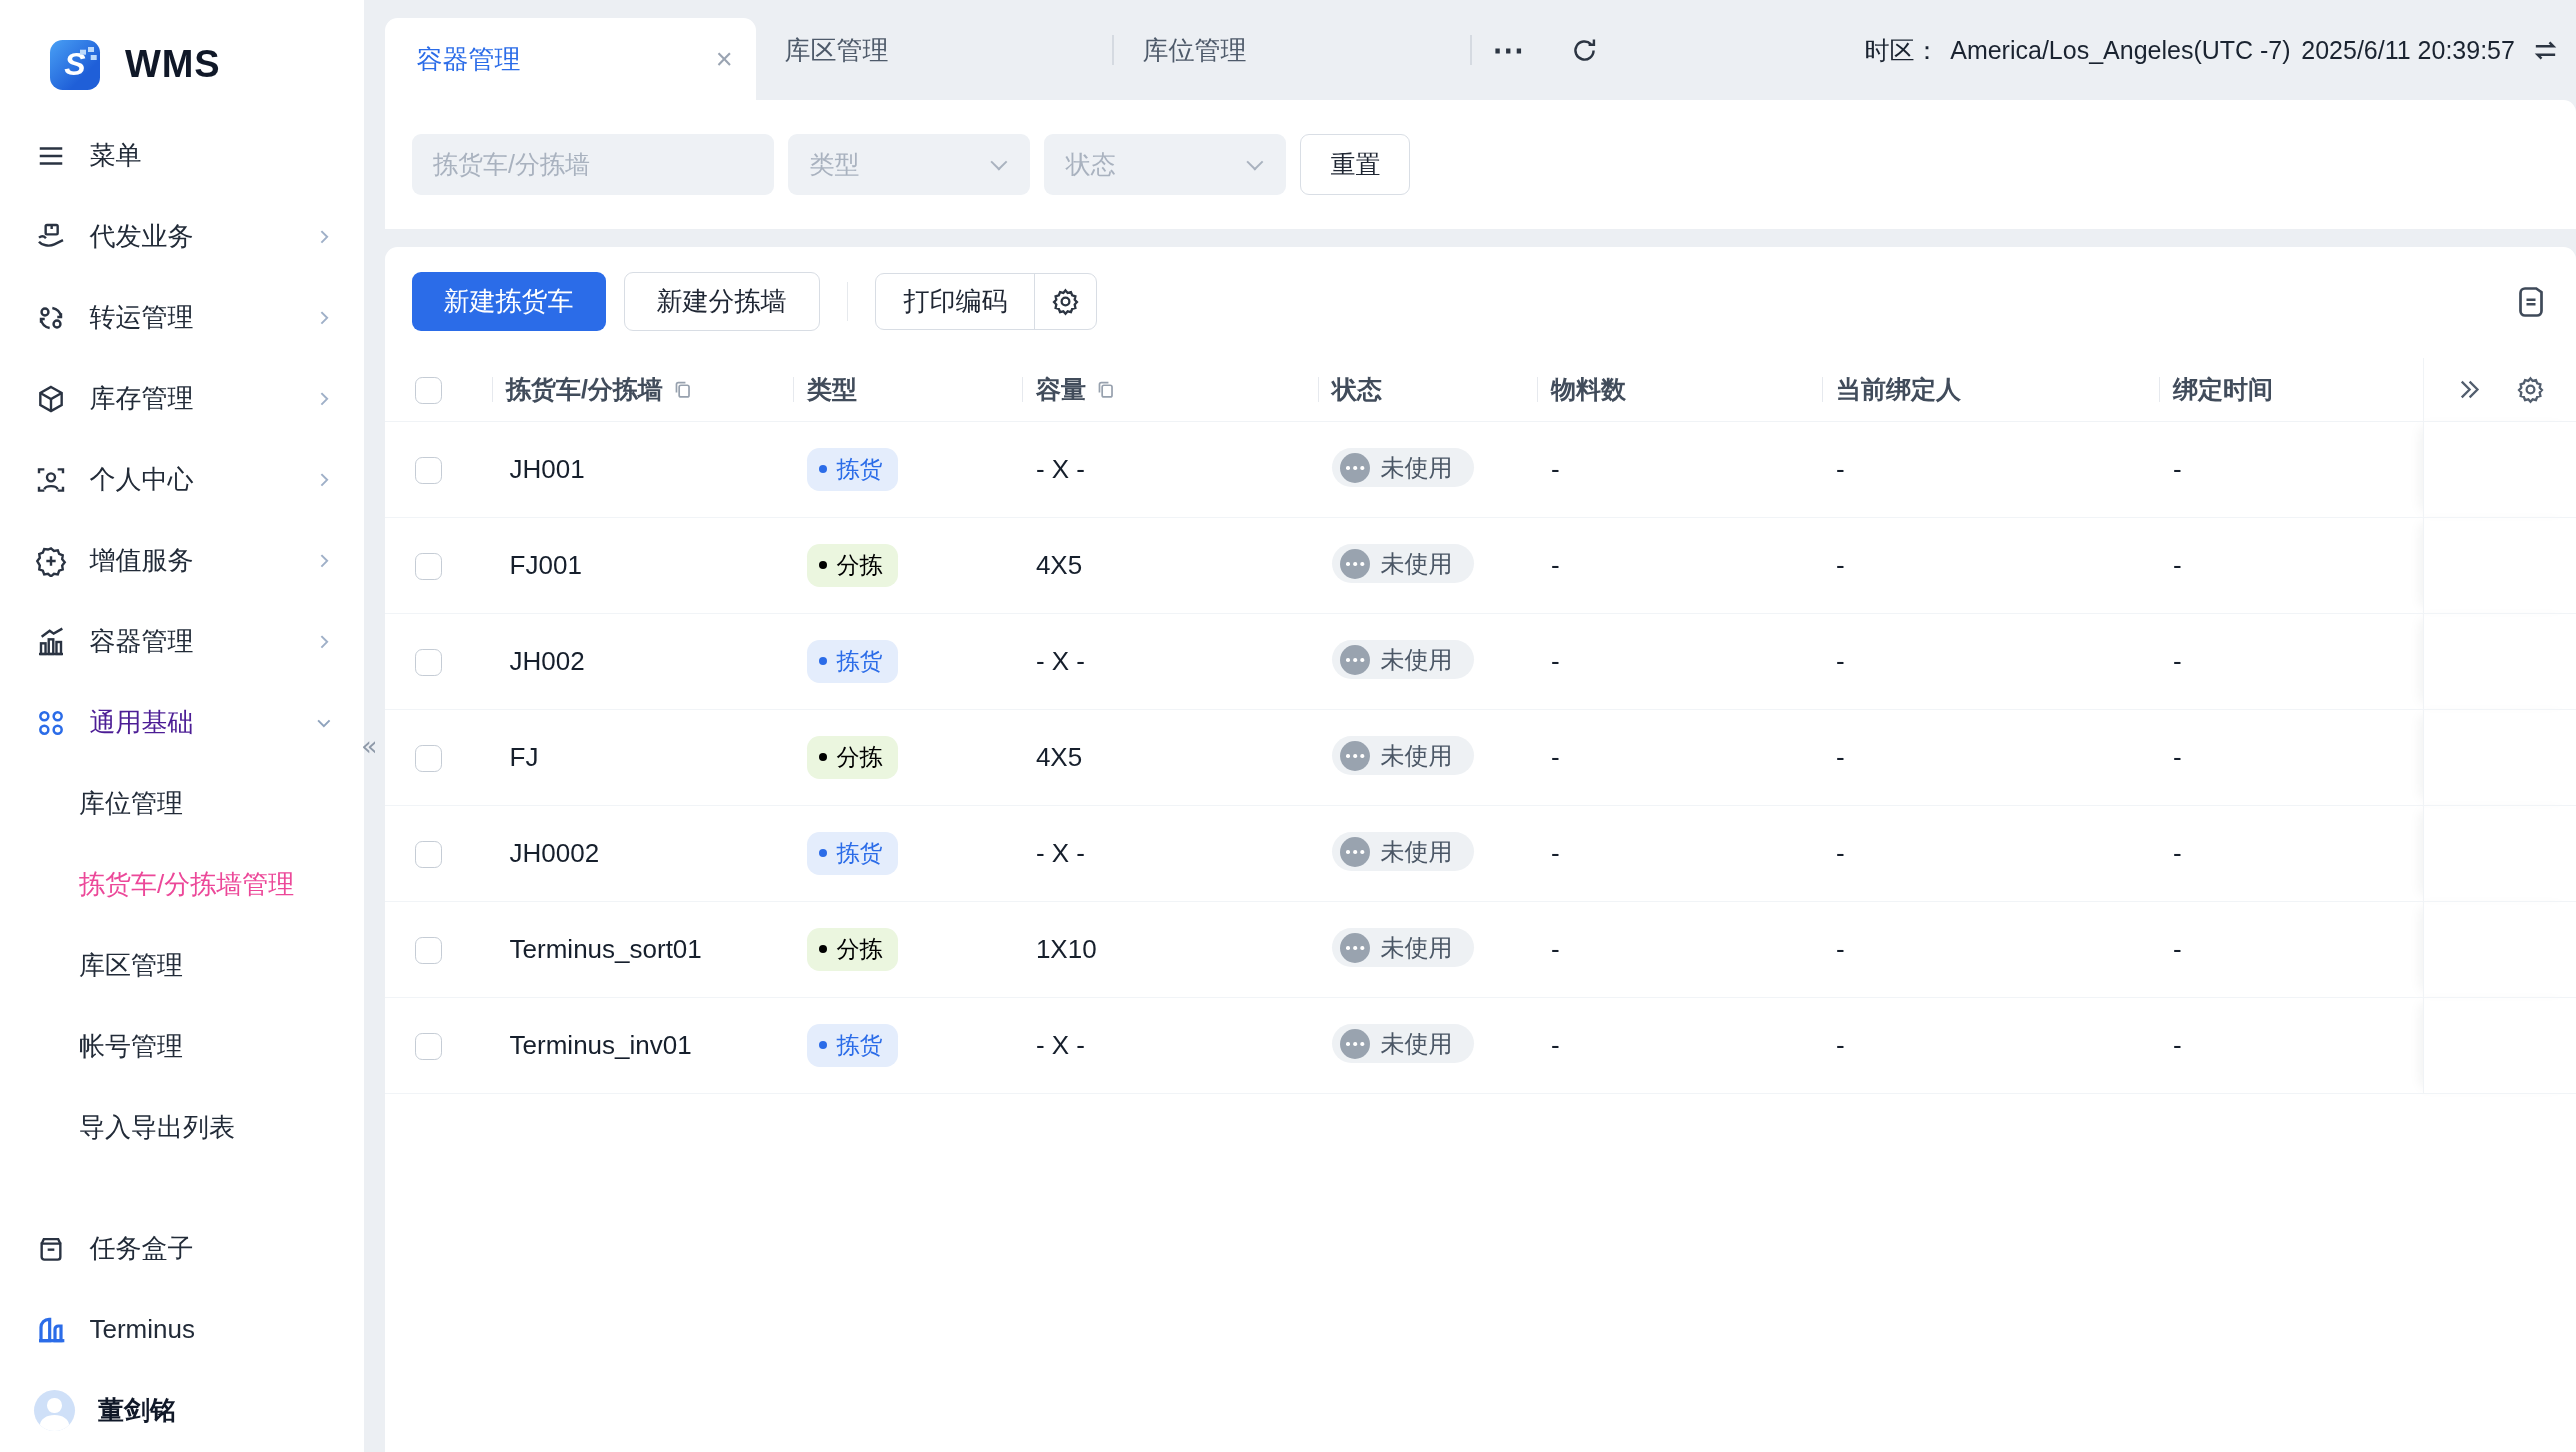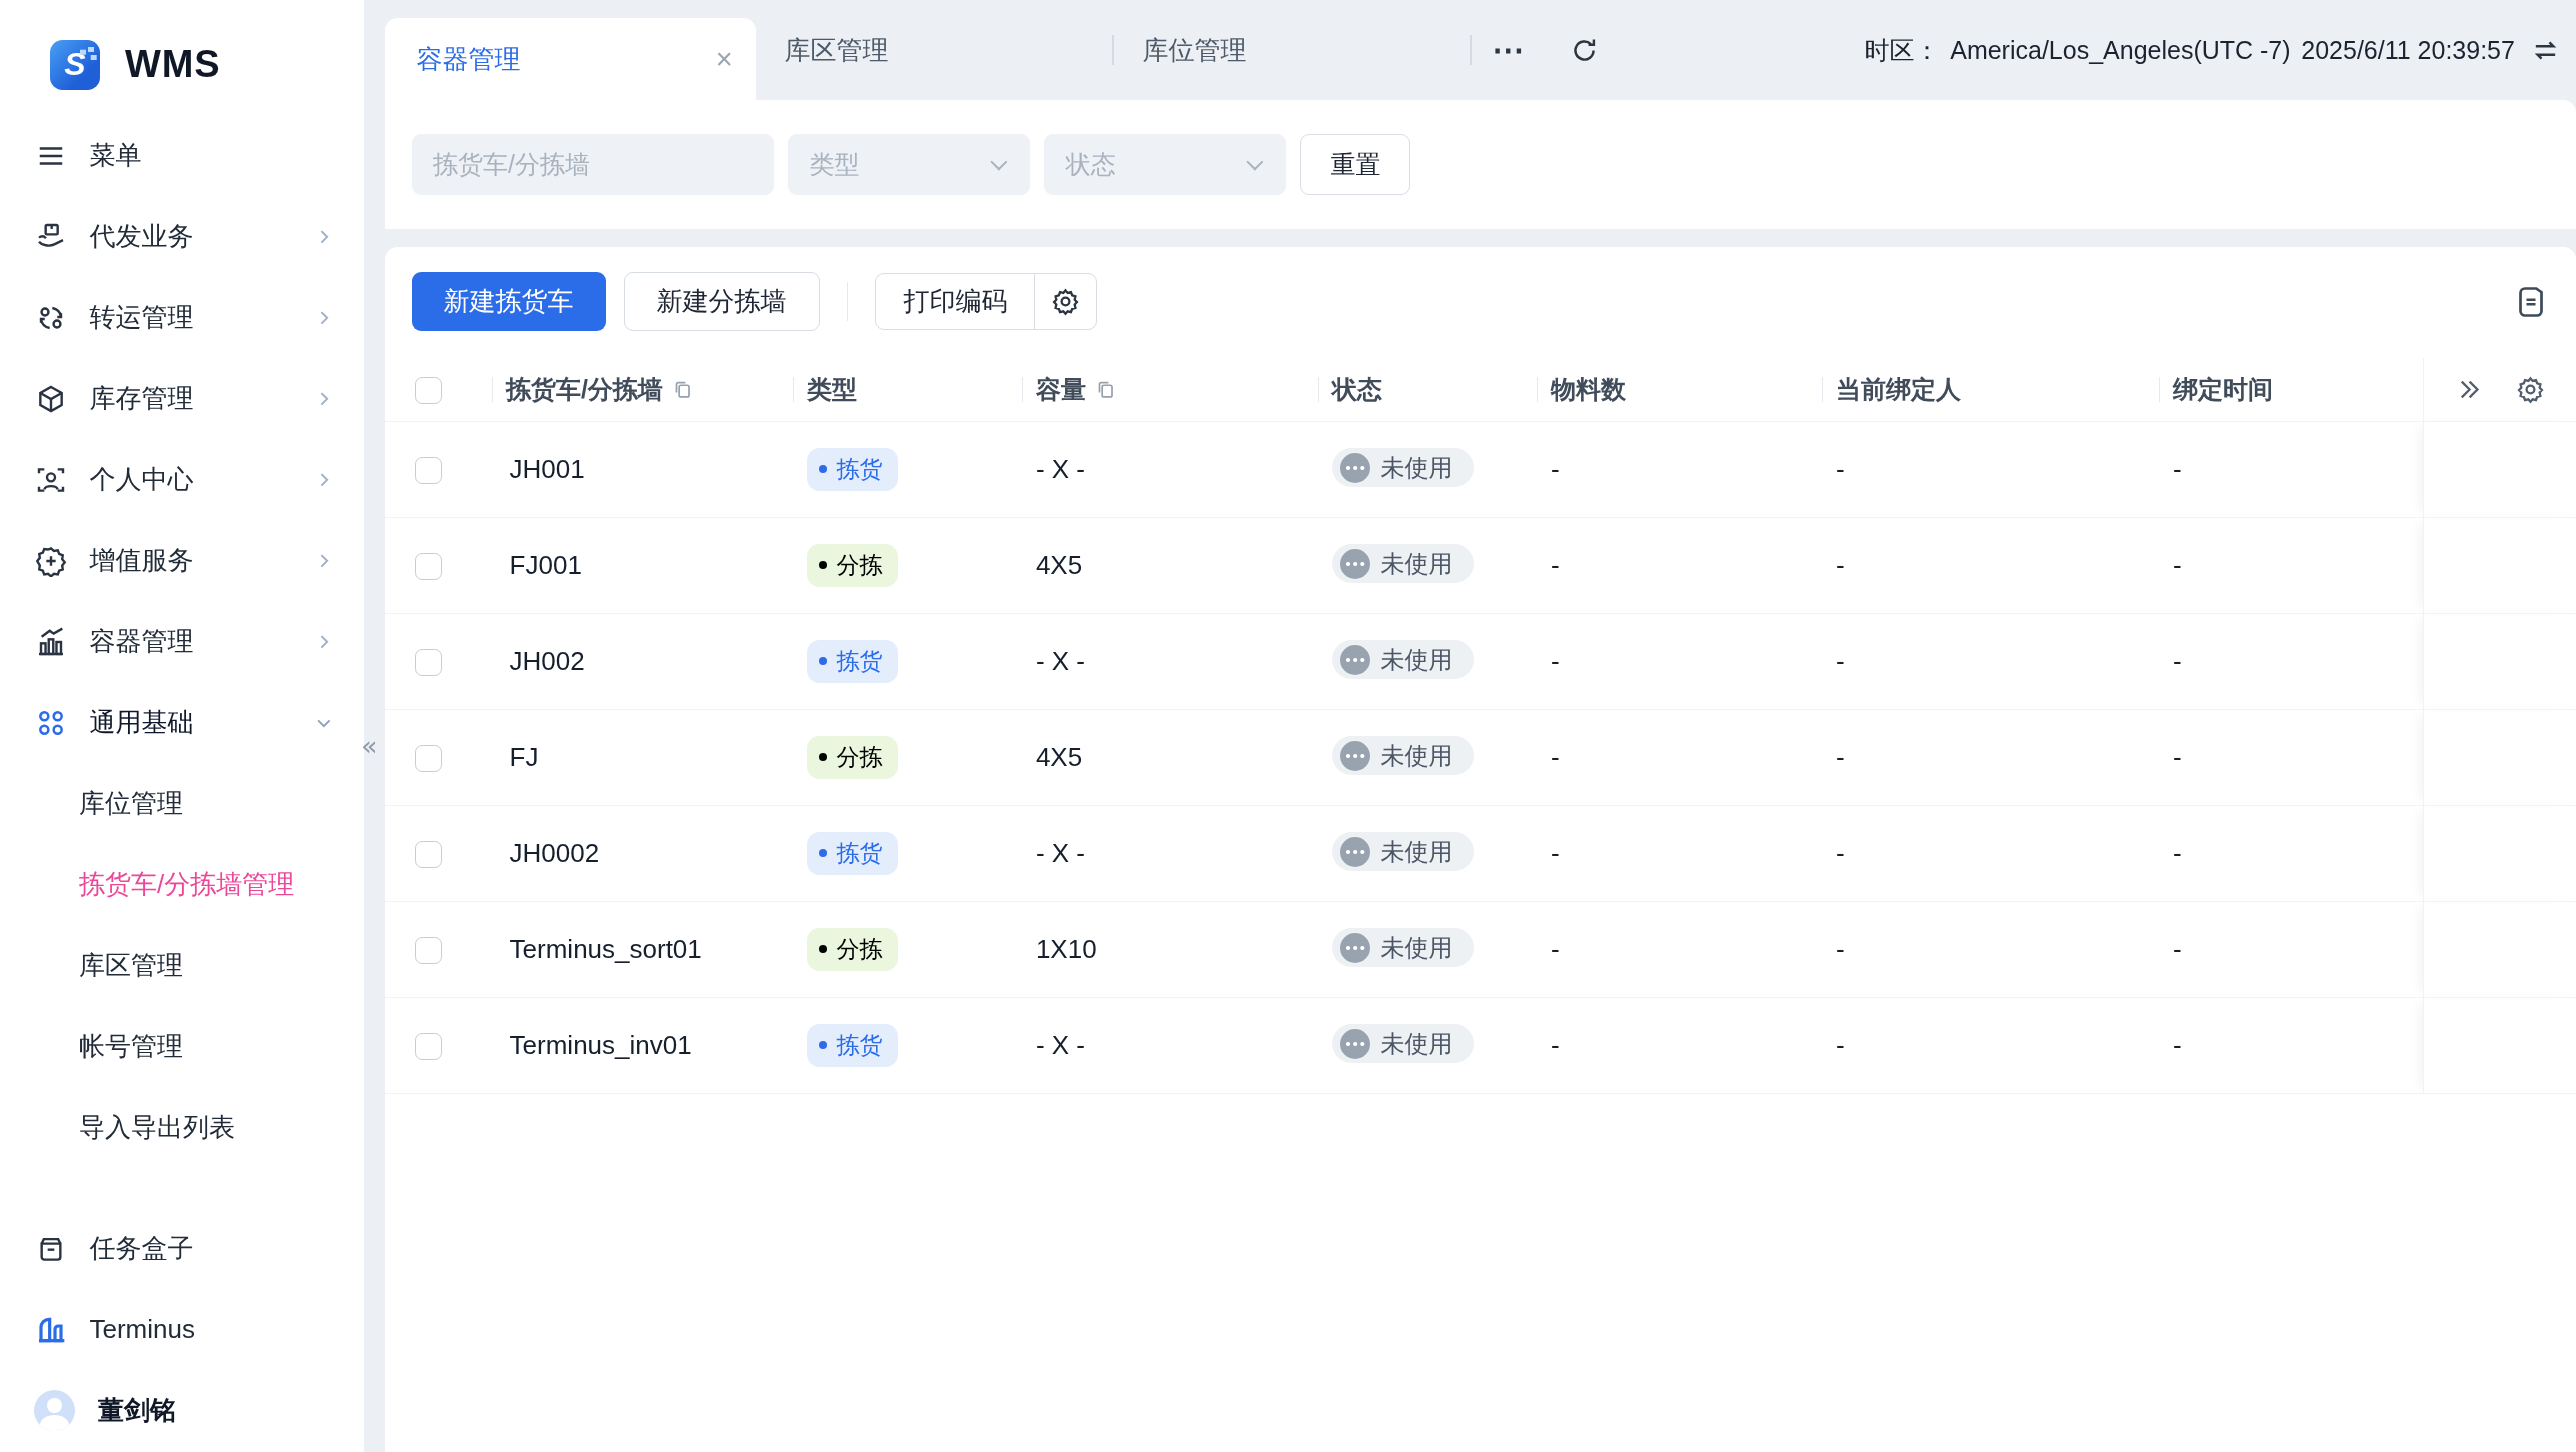--- a/index.html
+++ b/index.html
@@ -13,21 +13,21 @@
     background:linear-gradient(135deg,#49a0f5 0%,#1f5fd8 70%); position:relative;
     display:flex; align-items:center; justify-content:center; }
   .logo-tile b { color:#fff; font-size:32px; font-style:italic; font-weight:700; }
   .logo-tile i { position:absolute; top:7.2px; right:6.3px; width:5.4px; height:5.4px; background:#bcd9fb; box-shadow:-8px 2.7px 0 #bcd9fb, 2.7px 8px 0 #bcd9fb; }
   .logo-title { margin-left:25px; font-size:38px; font-weight:700; color:#101828; letter-spacing:0.9px; }
   .menu { margin-top:18px; }
   .m-item { display:flex; align-items:center; height:81px; padding:0 30px 0 34px; font-size:26px; color:#222b38; cursor:pointer; }
   .m-item .ic { width:34px; height:34px; margin-right:21.5px; display:flex; align-items:center; justify-content:center; color:#2a3342; flex:none; }
   .m-item .lbl { flex:1 1 auto; white-space:nowrap; }
   .m-item .caret { width:19.7px; height:19.7px; color:#9fb0c8; flex:none; }
-  .m-item.active { color:#0f172a; }
+  .m-item.active { color:#4c1d95; }
   .m-item.active .ic { color:#2b6ce8; }
   .s-item { display:flex; align-items:center; height:81px; padding-left:79px; font-size:26px; color:#222b38; cursor:pointer; white-space:nowrap; }
   .s-item.active { color:#ec4899; }
   .side-footer { position:absolute; left:0; bottom:1.8px; width:100%; }
   .avatar { width:41px; height:41px; border-radius:50%; background:#cfe0f8; margin-right:23px; position:relative; overflow:hidden; flex:none; }
   .avatar::before { content:''; position:absolute; left:13.4px; top:8px; width:14.3px; height:14.3px; border-radius:50%; background:#fff; }
   .avatar::after { content:''; position:absolute; left:6.3px; top:25px; width:29px; height:19.7px; border-radius:50%; background:#fff; }
   .user-name { font-size:26px; font-weight:600; color:#101828; }
   svg { display:block; }
 

